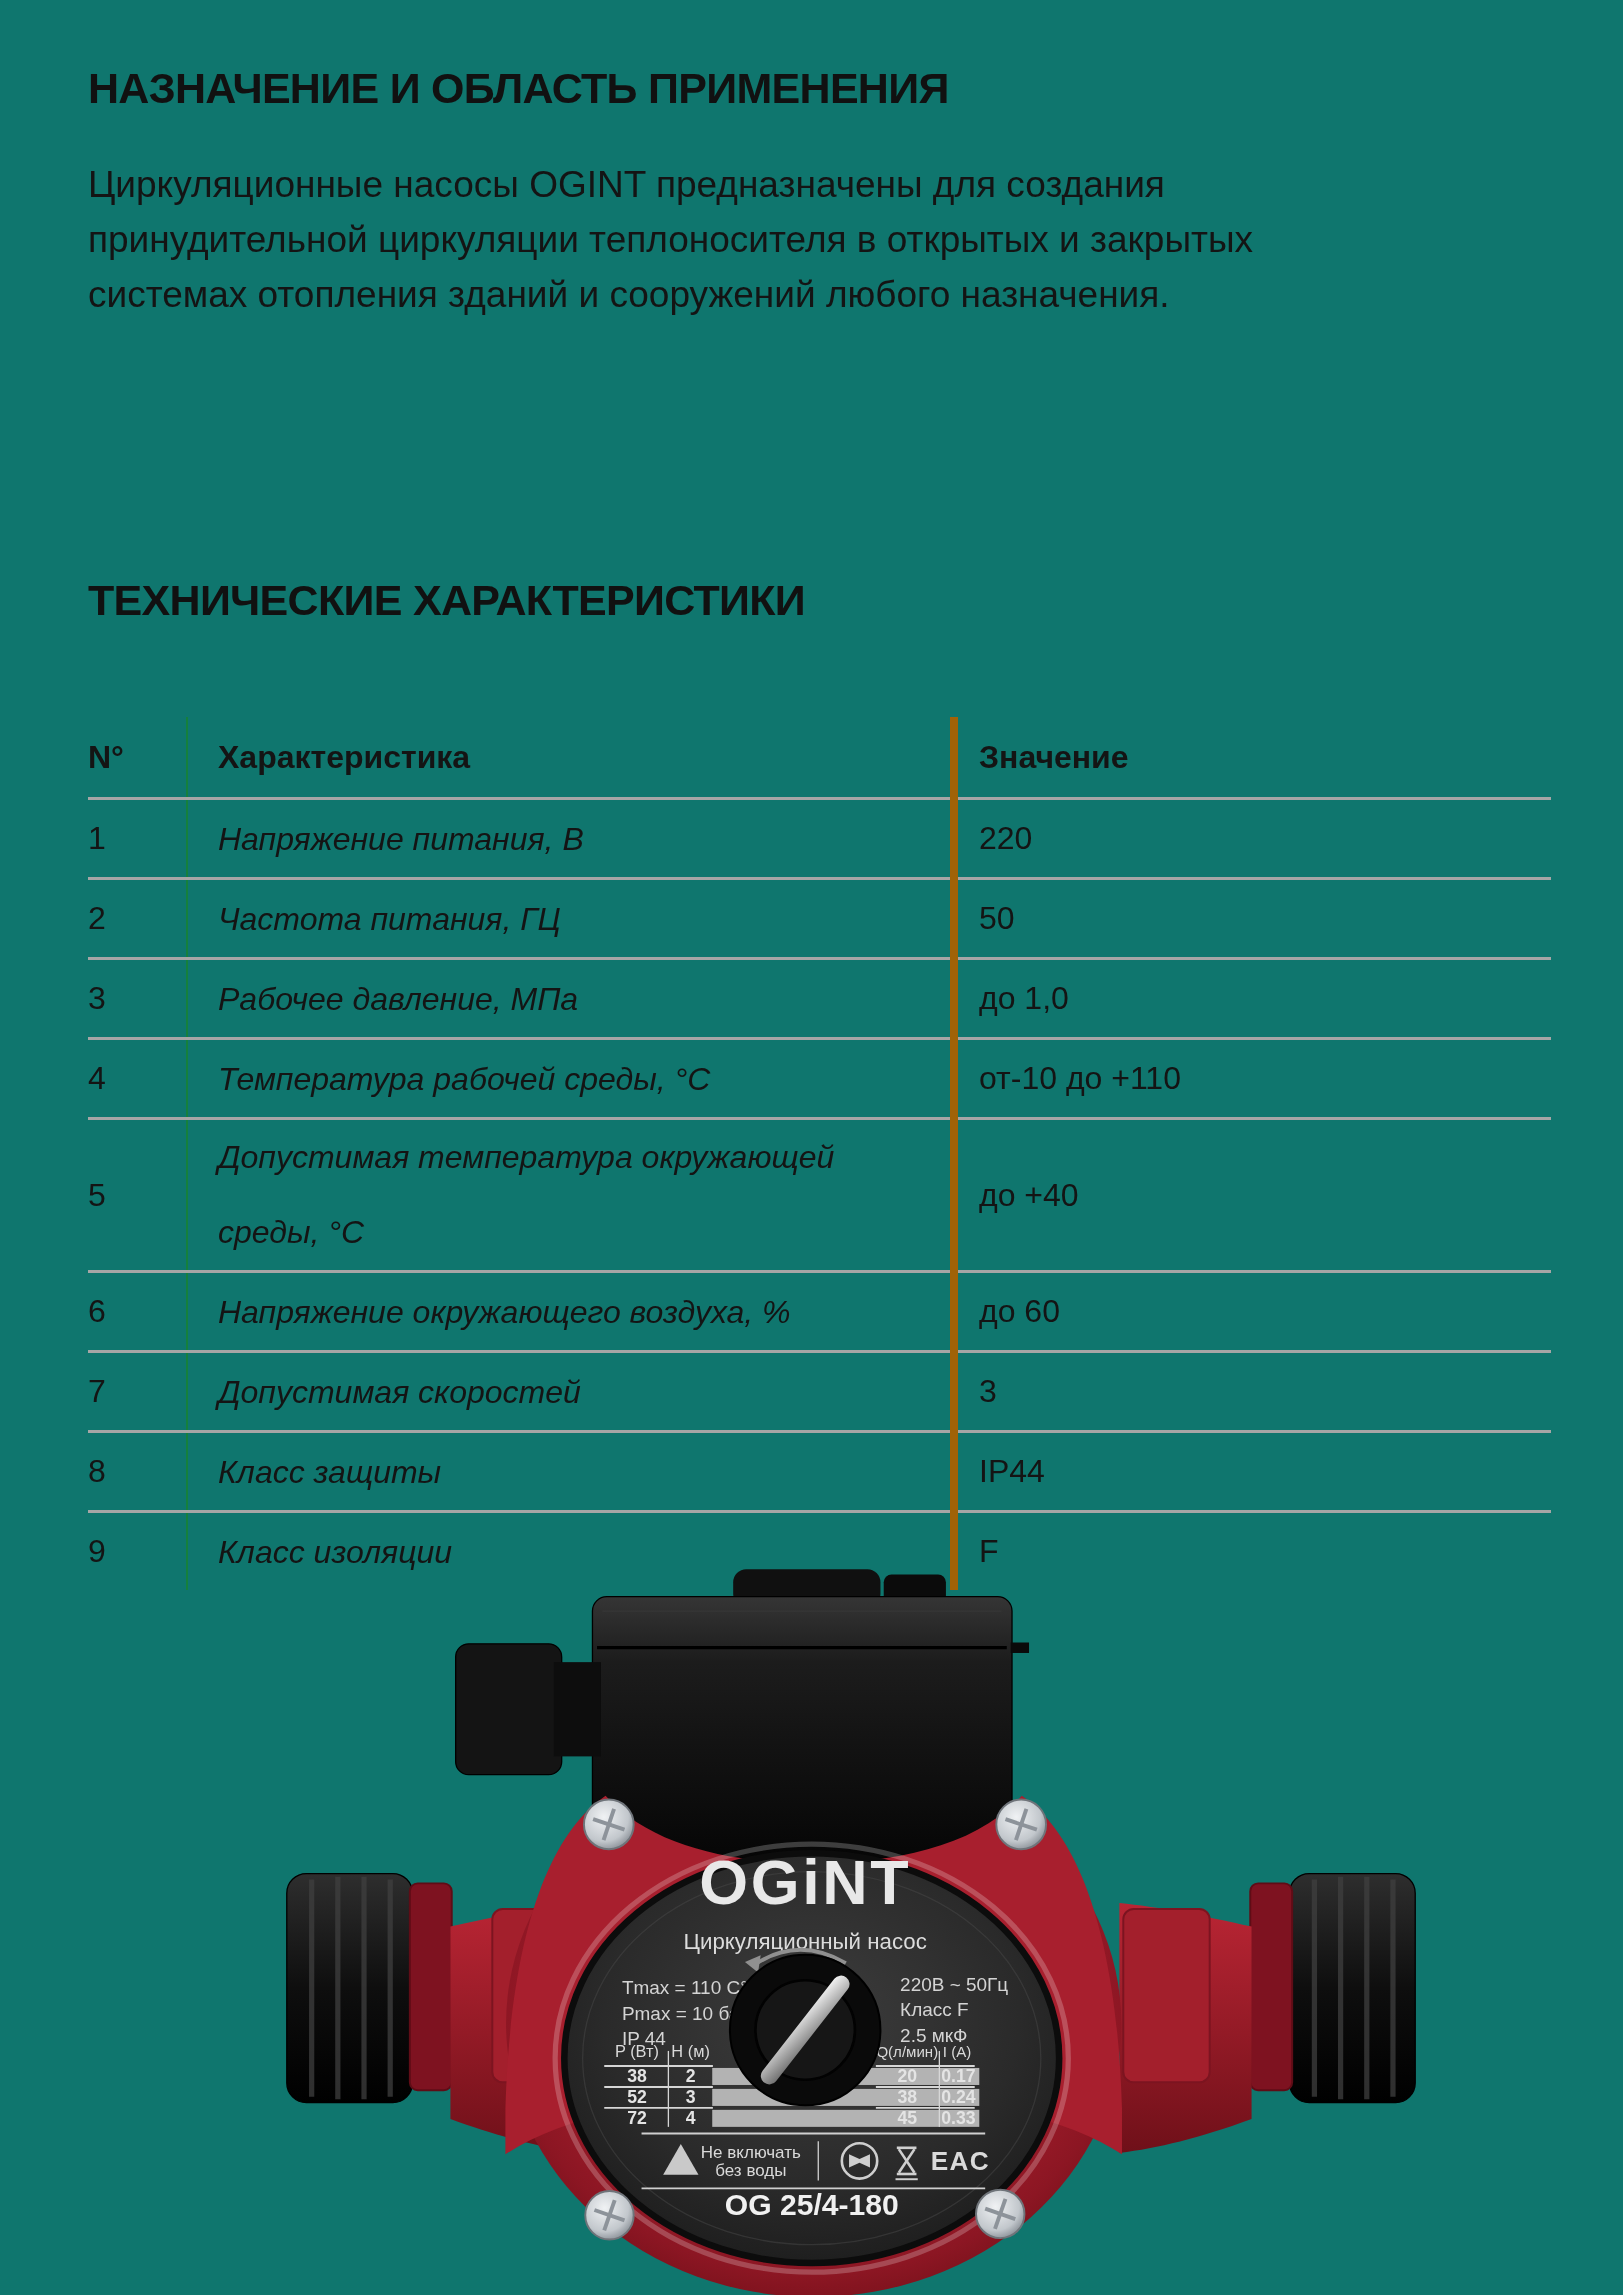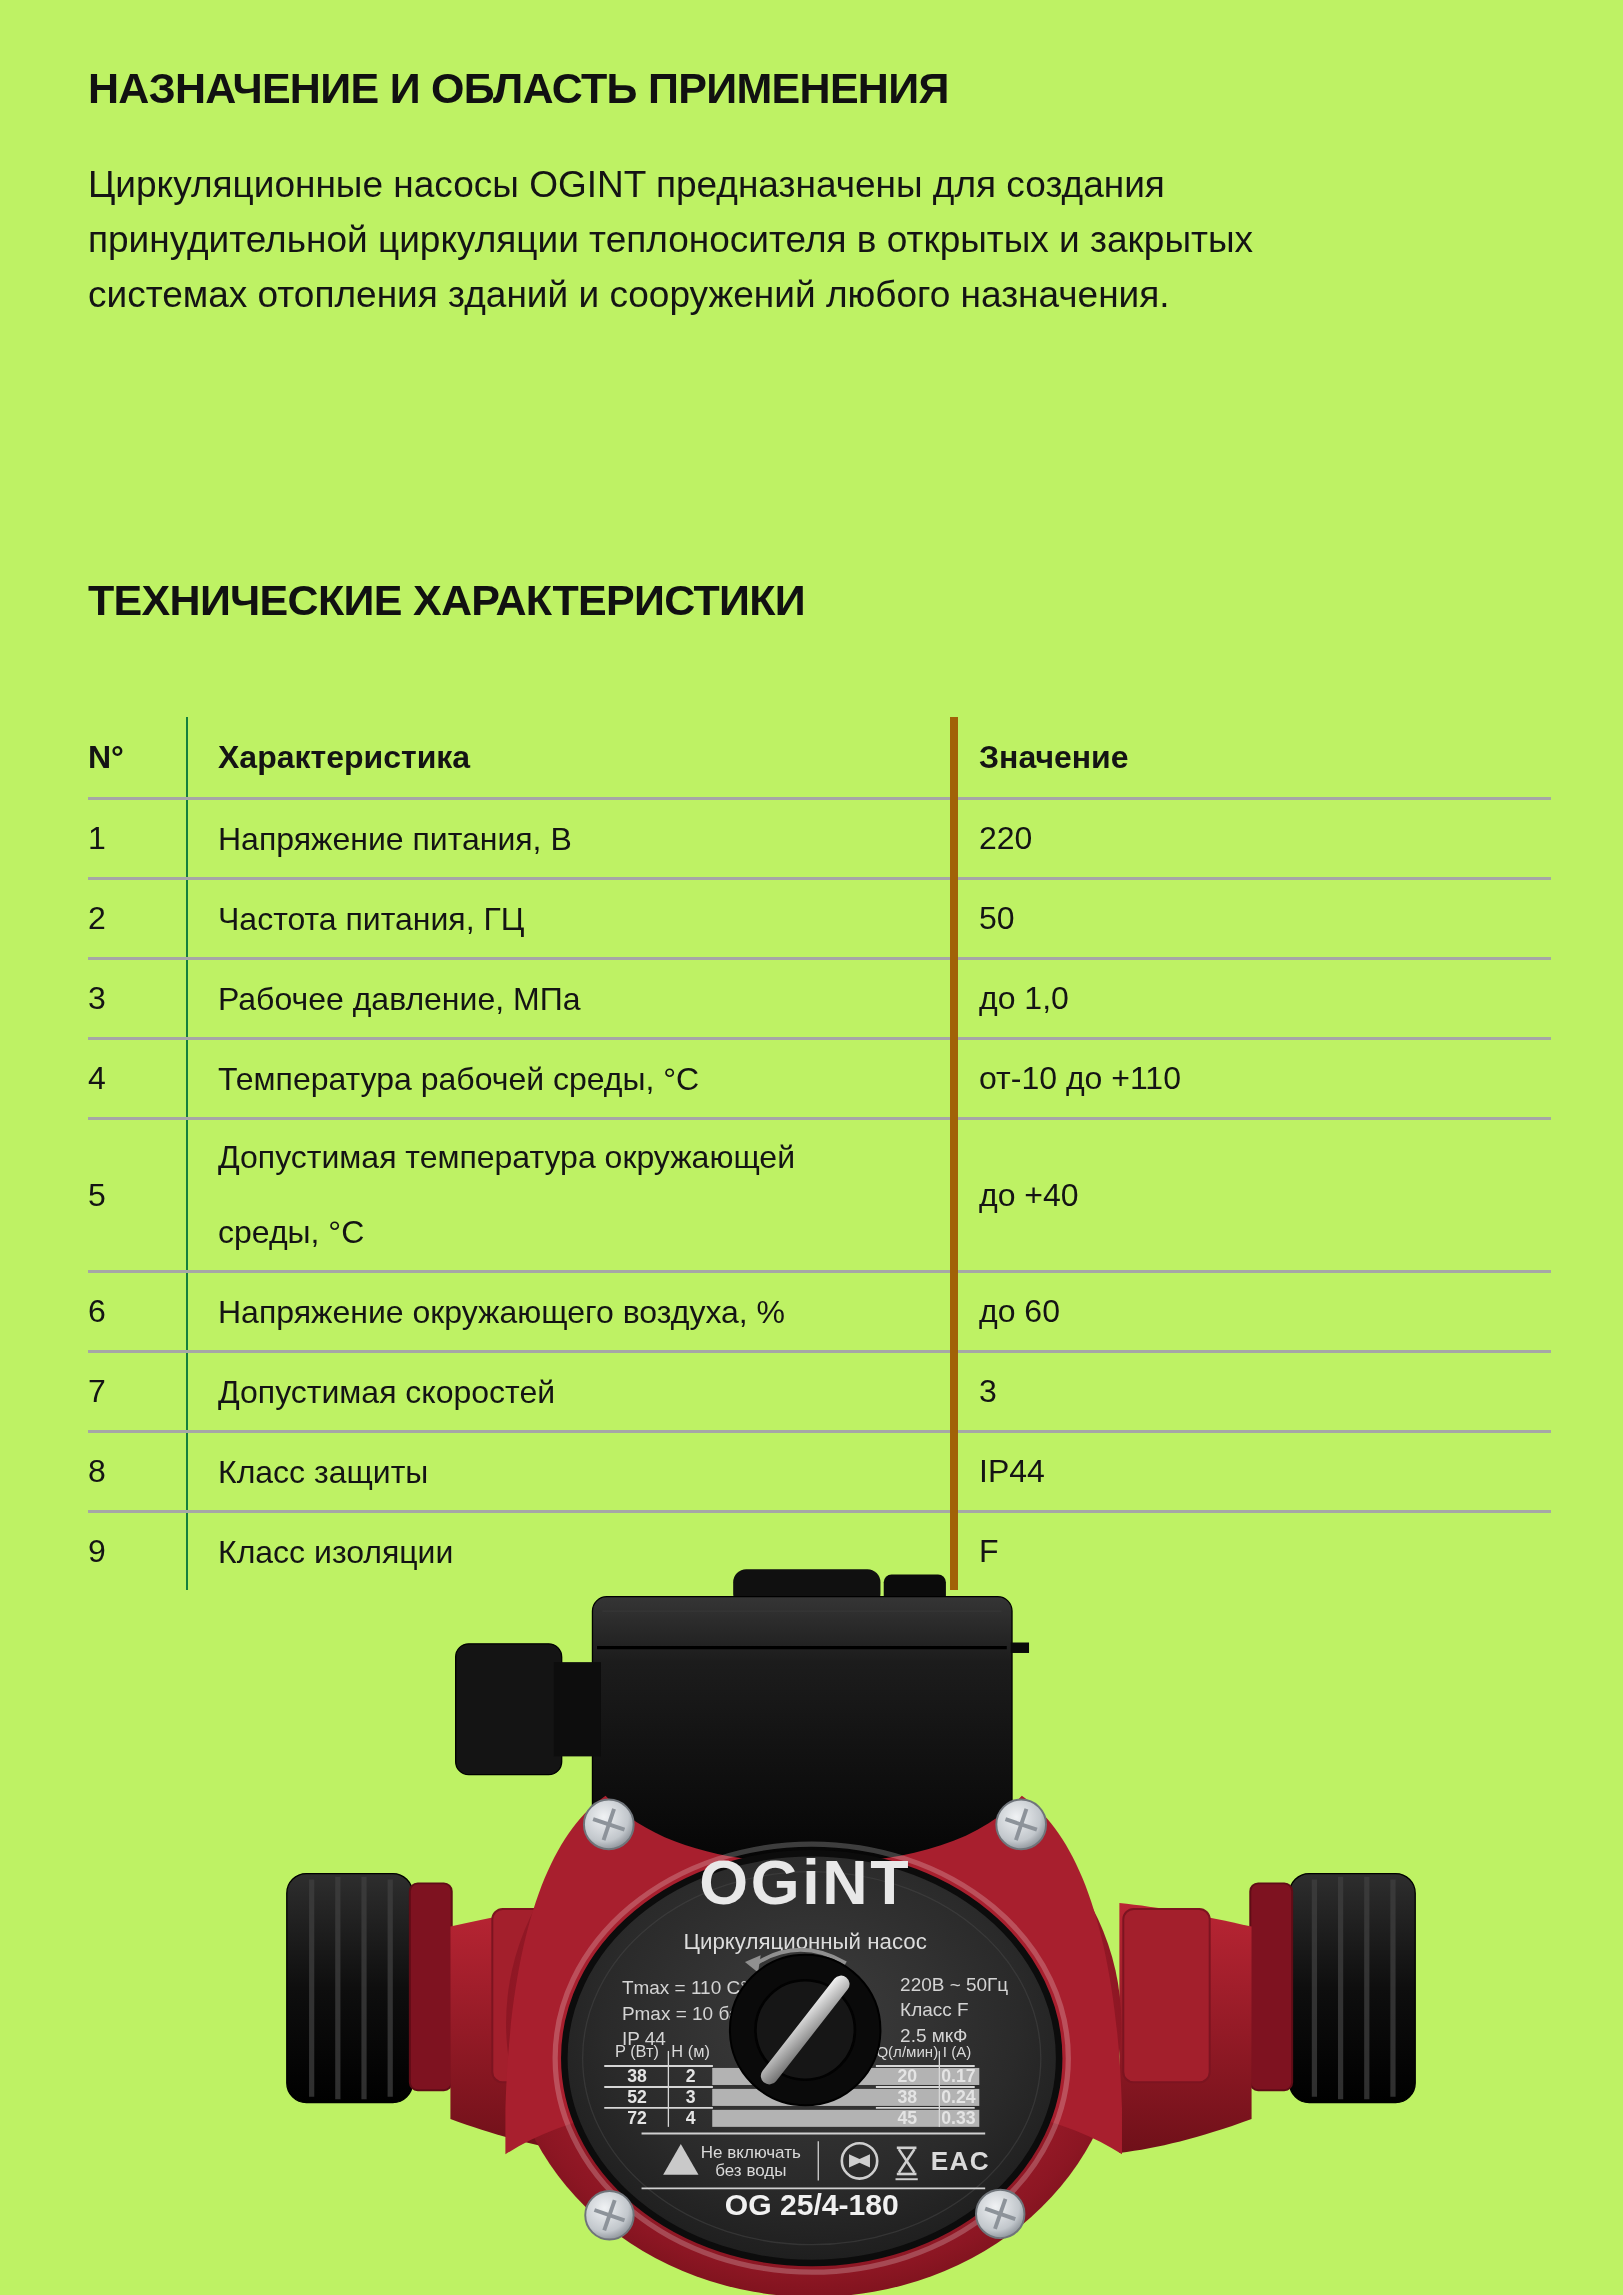--- a/index.html
+++ b/index.html
@@ -1,17 +1,17 @@
 <!DOCTYPE html>
 <html style="font-size:10.5px"><head>
 <meta charset="utf-8">
 <style>
   html,body{margin:0;padding:0;background:#ffffff;}
   .page{
-    position:relative;width:1623px;height:2295px;background:#bef264;
+    position:relative;width:1623px;height:2295px;background:#0f766e;
     font-family:"Liberation Sans", sans-serif;color:#151515;overflow:hidden;
   }
   .h-title{
     position:absolute;left:88px;margin:0;
     font-size:43px;font-weight:700;letter-spacing:-0.7px;color:#111;
   }
   .h1{top:64px;}
   .h2{top:576px;}
   .para{
     position:absolute;left:88px;width:1323px;margin:0;
@@ -21,21 +21,21 @@
   .p2{top:364px;}
   table.spec{
     position:absolute;left:88px;top:717px;width:1463px;
     border-collapse:collapse;font-size:32px;color:#141414;
   }
   table.spec th{font-weight:700;text-align:left;height:80px;line-height:75px;padding:0;}
   table.spec td{height:75px;line-height:75px;padding:0;vertical-align:middle;font-weight:400;}
   table.spec tbody tr{border-top:3.3px solid #a6a6a6;}
   table.spec th:nth-child(2),table.spec td:nth-child(2){border-left:2px solid #15803d;padding-left:30px;}
   table.spec th:nth-child(3),table.spec td:nth-child(3){border-left:8px solid #a16207;padding-left:21px;}
-  .cell-name{max-width:629px;display:inline-block;line-height:75px;vertical-align:middle;}
+  .cell-name{max-width:629px;display:inline-block;line-height:75px;vertical-align:middle;font-style:italic;}
   .pump-wrap{position:absolute;left:275px;top:1565px;width:1152px;height:731px;}
   svg text{font-family:"Liberation Sans", sans-serif;}
 </style>
 </head>
 <body>
 
 <div class="page">
 
   <h1 class="h-title h1">НАЗНАЧЕНИЕ И ОБЛАСТЬ ПРИМЕНЕНИЯ</h1>
   <p class="para p1">Циркуляционные насосы OGINT предназначены для создания принудительной циркуляции теплоносителя в открытых и закрытых системах отопления зданий и сооружений любого назначения.</p>

